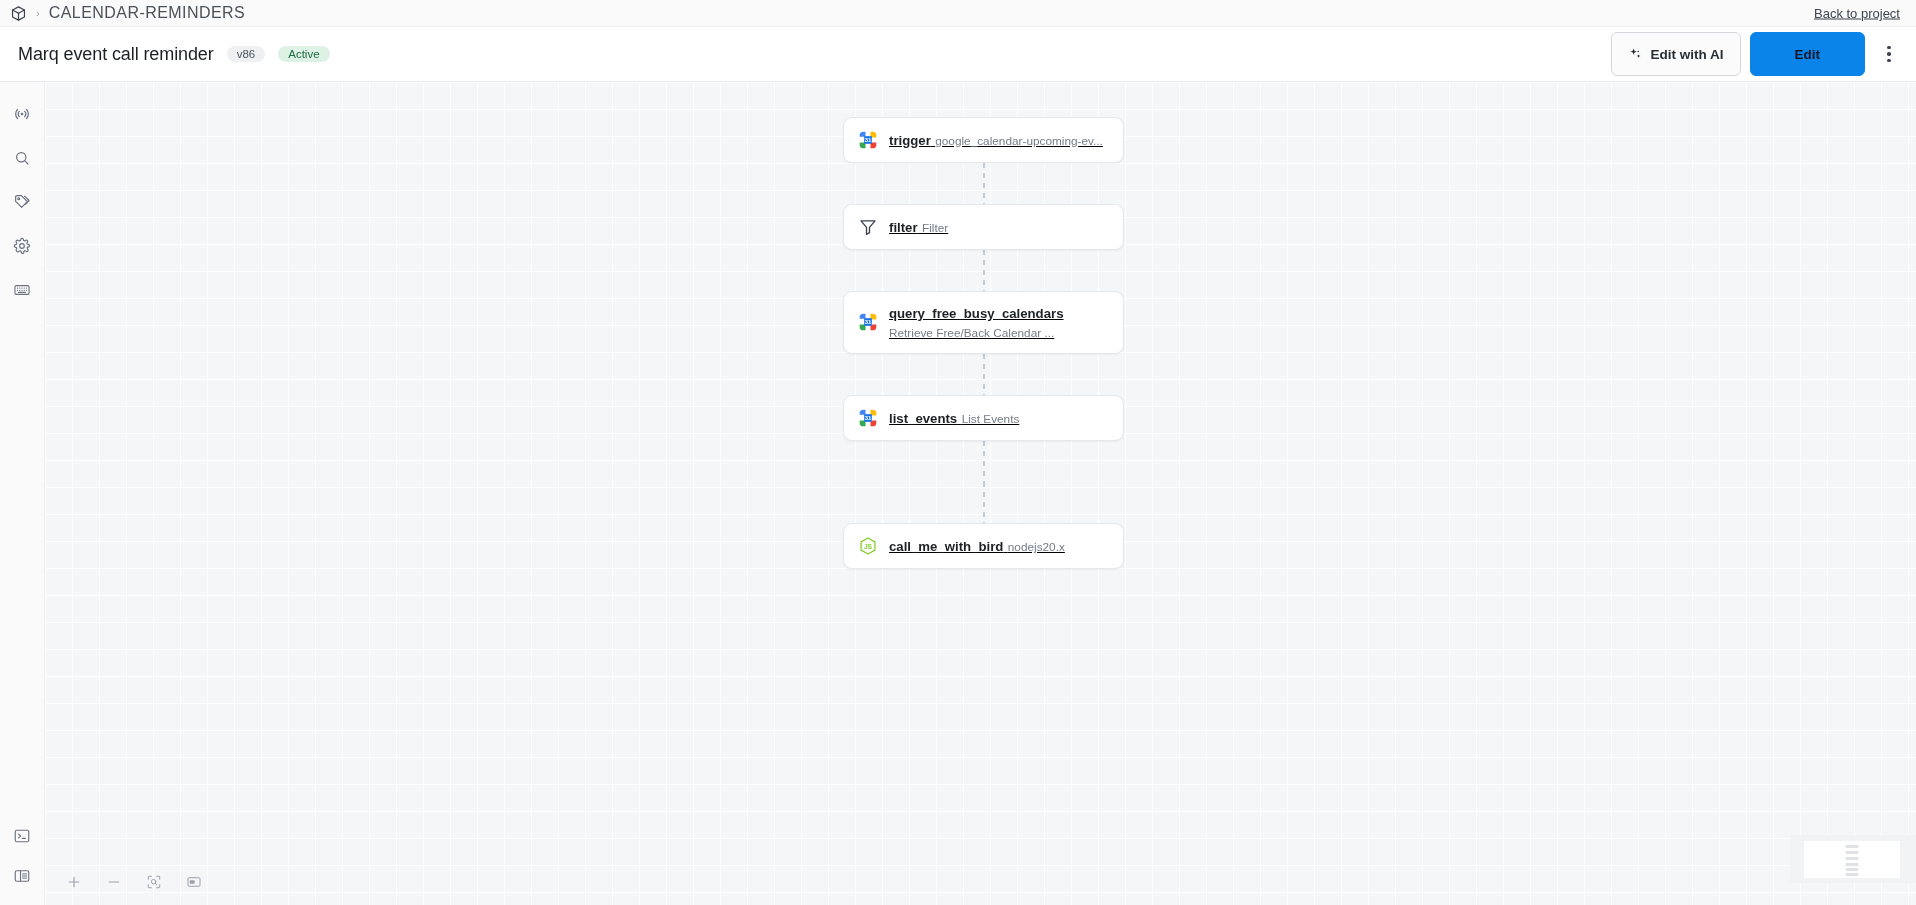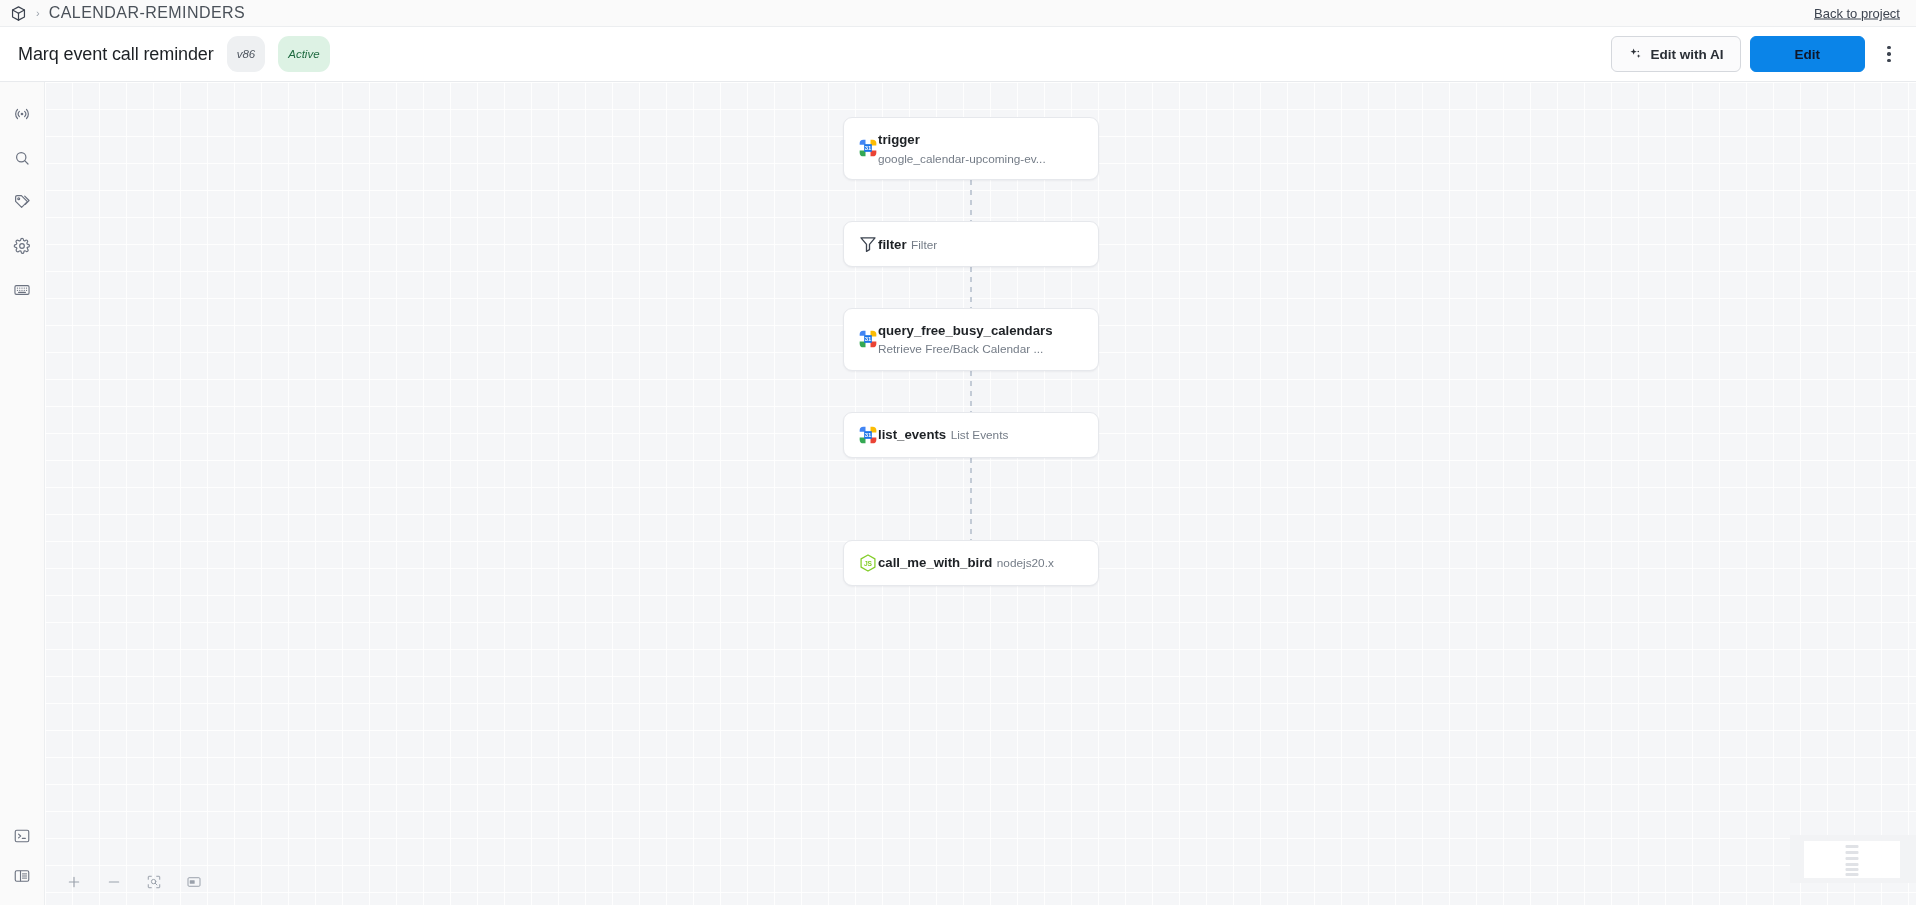--- a/index.html
+++ b/index.html
@@ -39,32 +39,32 @@
     display: flex;
     align-items: center;
     padding: 0 16px 0 18px;
     position: relative;
   }
   .flow-title {
     font-size: 18px; color: #1d2125; font-weight: 400; letter-spacing: -.1px; text-align: center;
   }
   .badge {
     display: inline-flex; align-items: center; justify-content: center;
-    height: 36px; padding: 0 10px; border-radius: 11px;
-    font-size: 11.5px; margin-left: 13px; white-space: nowrap; font-style: italic;
+    height: 16px; padding: 0 10px; border-radius: 11px;
+    font-size: 11.5px; margin-left: 13px; white-space: nowrap;
   }
   .badge-version { background: #eef0f2; color: #4c545e; }
   .badge-status  { background: #ddf2e4; color: #1f6b40; }
 
   .header-actions {
     position: absolute; right: 14px; top: 50%; transform: translateY(-50%);
     display: flex; align-items: center; gap: 9px;
   }
   .btn {
-    height: 36px; border-radius: 6px; font-size: 13.5px;
+    height: 44px; border-radius: 6px; font-size: 13.5px;
     display: inline-flex; align-items: center; justify-content: center;
     cursor: pointer; white-space: nowrap; font-weight: 700;
   }
   .btn-secondary {
     background: #fbfbfc; border: 1px solid #d5d8dd; color: #2a2f36;
     padding: 0 16px; gap: 8px;
   }
   .btn-primary {
     background: #0a84e8; border: 1px solid #0a84e8; color: #0f172a;
     padding: 0 44px;
@@ -102,29 +102,31 @@
     background-image:
       linear-gradient(to right, rgba(255,255,255,.85) 1px, transparent 1px),
       linear-gradient(to bottom, rgba(255,255,255,.85) 1px, transparent 1px);
     background-size: 27px 27px;
   }
 
   .flow { position: absolute; left: 798px; top: 35px; }
 
   .node-card {
     position: relative;
-    width: 256px;
+    width: 281px;
     background: #ffffff;
     border: 1px solid #e6e8ec;
     border-radius: 9px;
     box-shadow: 0 1px 2px rgba(16,24,40,.05);
     display: flex; align-items: center;
     padding: 12px 14px;
+    gap: 11px;
     cursor: pointer;
     z-index: 2;
+    text-decoration: underline;
   }
   .node-card + .connector { z-index: 1; }
   .node-icon { width: 20px; height: 20px; flex: 0 0 20px; display: block; }
   .node-text { min-width: 0; }
   .node-title {
     font-size: 13.2px; color: #1d2125; font-weight: 700;
     line-height: 1.25; white-space: nowrap; overflow: hidden; text-overflow: ellipsis;
   }
   .node-sub {
     font-size: 11.8px; color: #747c87; line-height: 1.3; margin-top: 2px;

